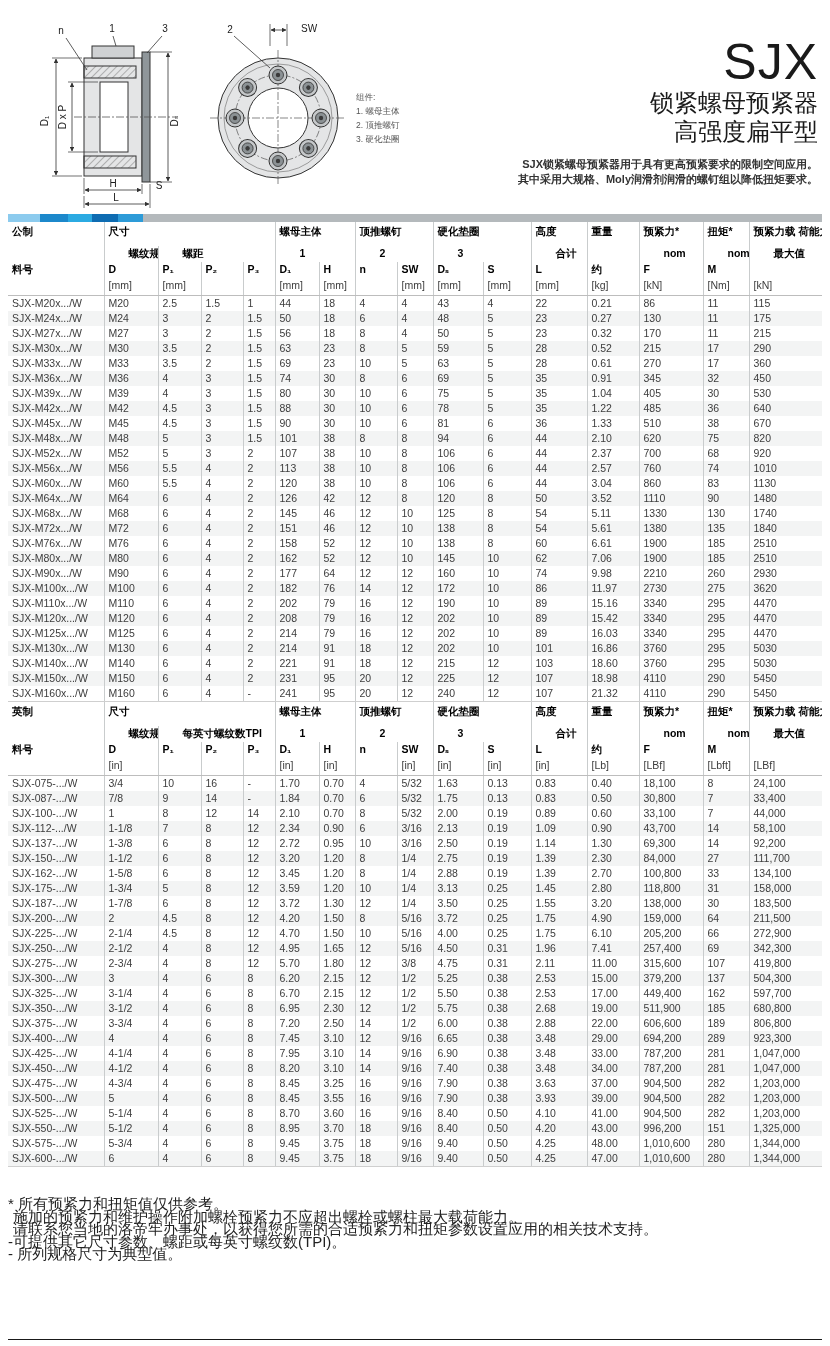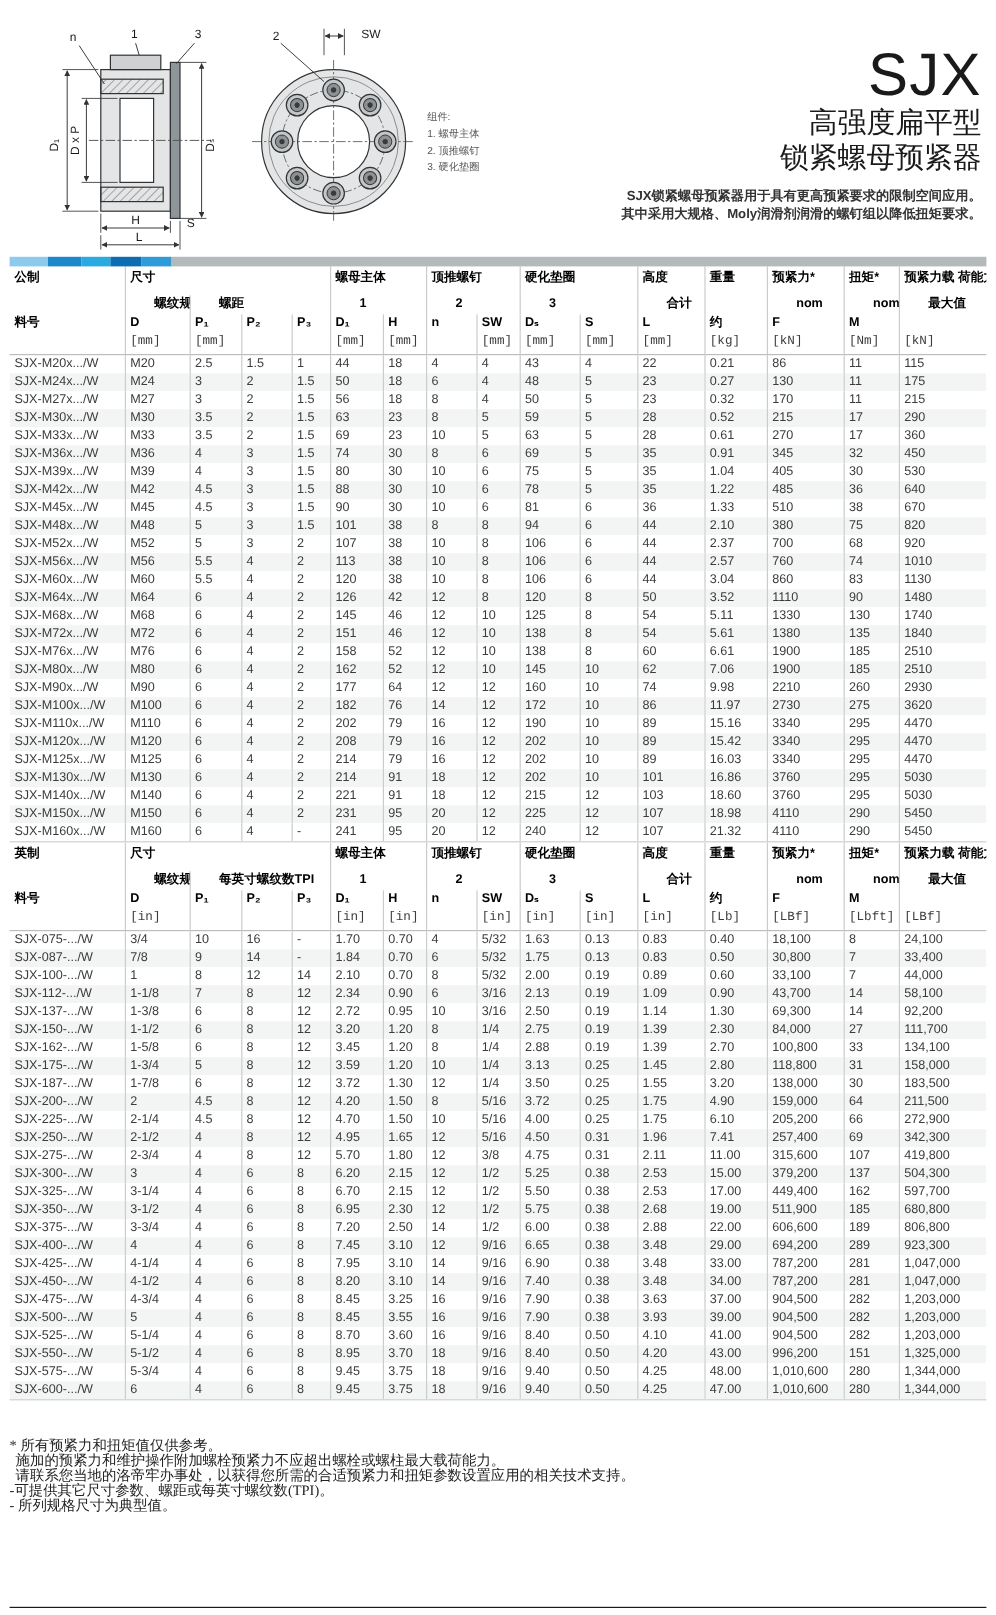--- a/index.html
+++ b/index.html
@@ -27,27 +27,27 @@
     padding:1px 2px 1px 4px;overflow:hidden;white-space:nowrap;
   }
   table.spec th{font-weight:bold;color:#000;}
   table.spec th:not(:first-child),table.spec td:not(:first-child){border-left:1px solid #c9cccd;}
   tr.hA th{height:19px;padding-top:4px;line-height:11px;}
   tr.hB th{height:14px;line-height:12px;padding-left:24px;}
   tr.hC th{height:14px;line-height:12px;}
   tr.hD th{height:15px;line-height:12px;font-weight:normal;color:#3c3c3c;}
   th.ctr{text-align:center;}
   th.wrap{white-space:pre-line;}
-  table.spec thead tr.hD th{border-bottom:1px solid #bdbdbd;font-family:Liberation Mono, monospace;}
+  table.spec thead tr.hD th{border-bottom:1px solid #bdbdbd;}
   table.spec tbody td{color:#3c3c3c;height:13px;line-height:12.5px;}
   table.spec tbody tr:nth-child(even){background:#f3f4f4;}
   table.spec tbody tr:last-child td{border-bottom:1px solid #cfcfcf;}
   .table2{margin-top:37px;}
   
-  .footnotes{margin:31px 8px 0 8px;font-size:12px;line-height:12.5px;color:#222;font-family:Liberation Serif, serif;}
+  .footnotes{margin:31px 8px 0 8px;font-size:15px;line-height:12.5px;color:#222;}
   .footnotes .indent{padding-left:5px;}
   .bottom-rule{position:absolute;left:8px;bottom:6px;width:814px;height:1px;background:#1a1a1a;}
   
   .dw-label{font-size:10px;fill:#1a1a1a;}
   .dw-legend{font-size:8.5px;fill:#555;}
 </style>
 </head>
 <body>
 
 <div class="page-head">
@@ -143,22 +143,22 @@
         <text x="340" y="82" class="dw-legend">组件:</text>
         <text x="340" y="96" class="dw-legend">1. 螺母主体</text>
         <text x="340" y="110" class="dw-legend">2. 顶推螺钉</text>
         <text x="340" y="124" class="dw-legend">3. 硬化垫圈</text>
       </g>
     </svg>
   </div>
 
   <div class="title-block">
     <div class="product-code">SJX</div>
+    <div class="product-sub">锁紧螺母预紧器</div>
     <div class="product-sub">高强度扁平型</div>
-    <div class="product-sub">锁紧螺母预紧器</div>
     <div class="product-desc">
       <div>SJX锁紧螺母预紧器用于具有更高预紧要求的限制空间应用。</div>
       <div>其中采用大规格、Moly润滑剂润滑的螺钉组以降低扭矩要求。</div>
     </div>
   </div>
 </div>
 
 <div class="accent-bar">
   <span class="w1" style="background: rgb(140, 203, 238);"></span>
   <span class="w2" style="background: rgb(28, 136, 203);"></span>
@@ -421,21 +421,21 @@
         <td>3</td>
         <td>1.5</td>
         <td>101</td>
         <td>38</td>
         <td>8</td>
         <td>8</td>
         <td>94</td>
         <td>6</td>
         <td>44</td>
         <td>2.10</td>
-        <td>380</td>
+        <td>620</td>
         <td>75</td>
         <td>820</td>
       </tr>
       <tr>
         <td>SJX-M52x.../W</td>
         <td>M52</td>
         <td>5</td>
         <td>3</td>
         <td>2</td>
         <td>107</td>

